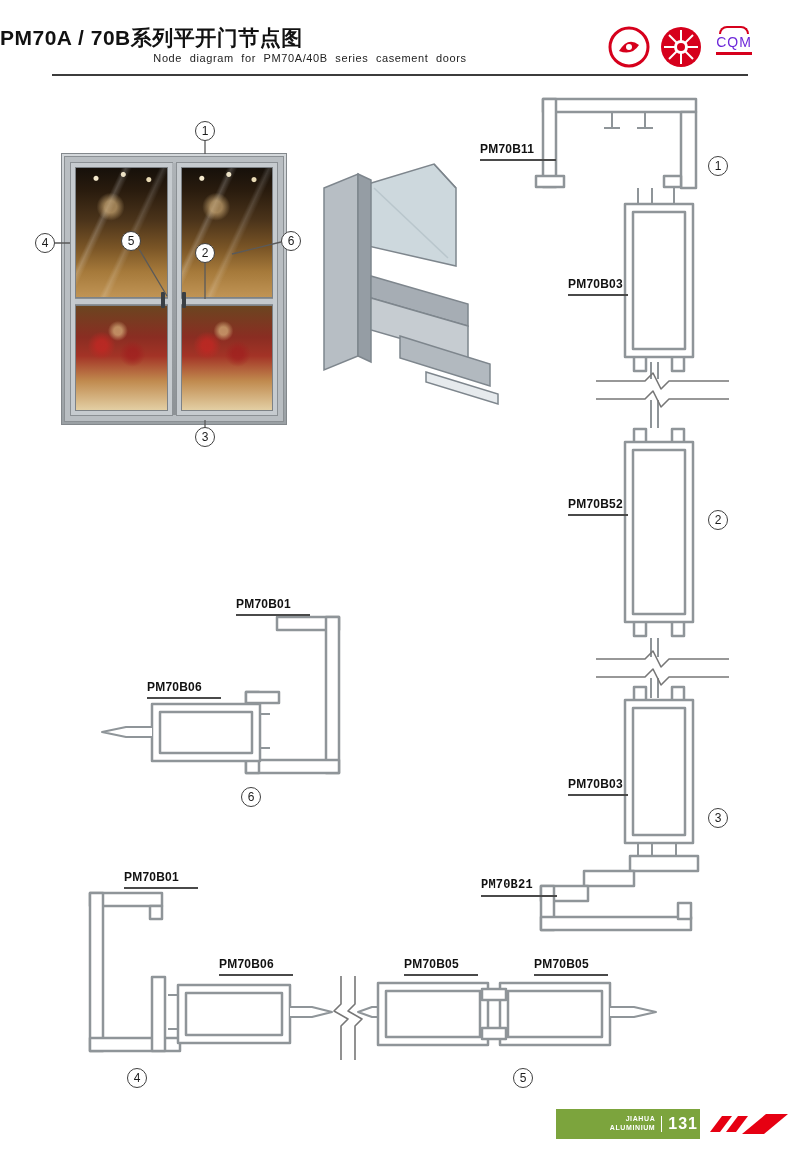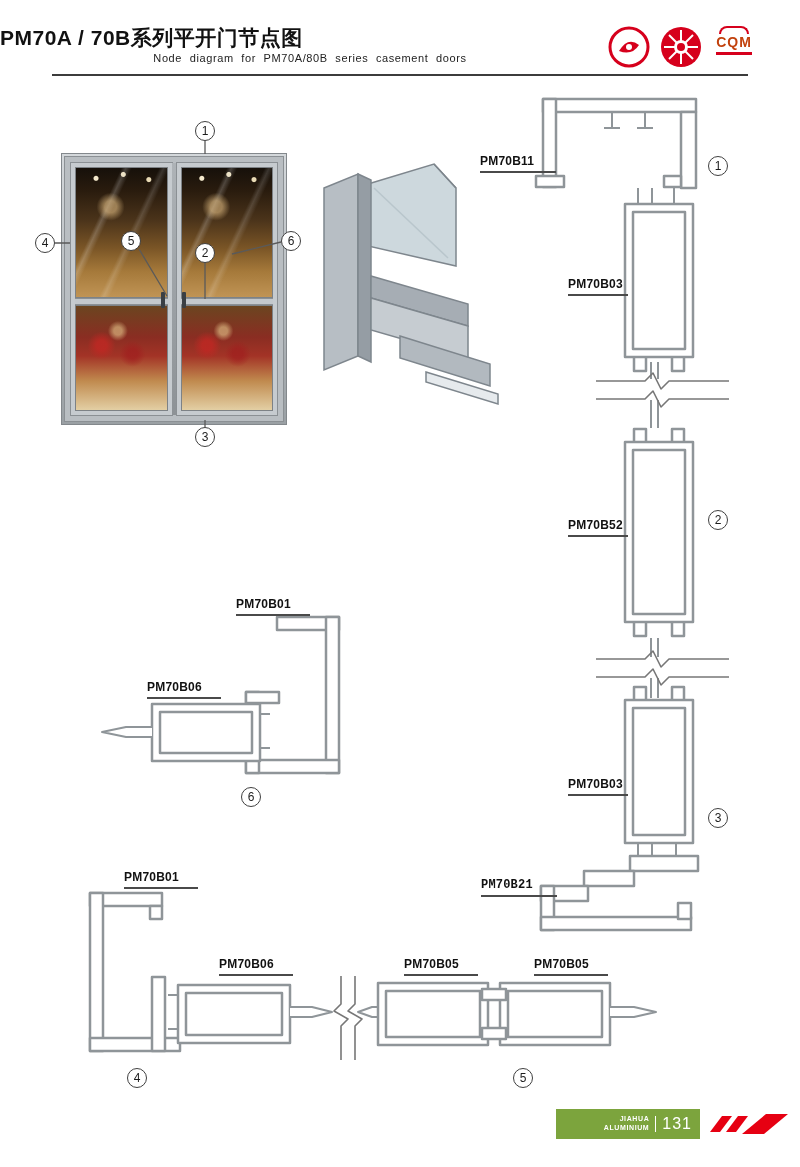--- a/index.html
+++ b/index.html
@@ -14,21 +14,21 @@
   .title { position:absolute; top:24px; left:0; width:620px; text-align:left;
     font-size:21px; font-weight:bold; color:#111; letter-spacing:.5px; }
   .subtitle { position:absolute; top:52px; left:0; width:620px; text-align:center;
     font-size:11px; color:#222; letter-spacing:.6px; word-spacing:4px; }
   .header-rule { position:absolute; top:74px; left:52px; width:696px; height:2px; background:#3c3c3c; }
   .badges { position:absolute; top:26px; right:44px; display:flex; gap:10px; align-items:center; }
   .badge { width:42px; height:42px; display:flex; align-items:center; justify-content:center; }
   .cqm { width:44px; height:42px; text-align:center; }
   .cqm-arc { width:30px; height:8px; border:2px solid #d6001c; border-bottom:none;
     border-radius:15px 15px 0 0; margin:0 auto 1px auto; }
-  .cqm-text { font-size:14px; font-weight:700; color:#c2410c; letter-spacing:1px; line-height:1; }
+  .cqm-text { font-size:14px; font-weight:400; color:#6d28d9; letter-spacing:1px; line-height:1; }
   .cqm-sub { width:36px; height:3px; background:#d6001c; margin:3px auto 0 auto; }
 
   
   .door { position:absolute; left:62px; top:154px; width:224px; height:270px;
     background:linear-gradient(#d4d8db,#9aa0a4); padding:2px; box-shadow:0 0 0 1px #83888c; }
   .door-frame { display:flex; height:100%; background:#b9bec2; padding:6px; border:1px solid #8b9094; }
   .sash { flex:1; display:flex; flex-direction:column; background:#c3c8cc;
     border:4px solid #c6cbcf; outline:1px solid #8b9094; }
   .mullion { width:5px; background:linear-gradient(#aeb3b7,#8d9296); }
   .glass { border:1px solid #7d8286; }
@@ -60,31 +60,31 @@
   
   .tech { position:absolute; left:0; top:0; pointer-events:none; }
   .render3d { position:absolute; left:308px; top:158px; }
 
   
   .footer-bar { position:absolute; left:556px; top:1109px; width:244px; height:30px;
     background:#7ca43d; display:flex; align-items:center; }
   .footer-brand { margin-left:auto; font-size:7px; font-weight:bold; color:#fff;
     text-align:right; line-height:1.25; letter-spacing:.6px; }
   .footer-divider { width:1px; height:16px; background:#fff; margin:0 6px; }
-  .footer-page { font-size:16px; font-weight:normal; color:#fff; margin-right:8px; letter-spacing:1px; }
+  .footer-page { font-size:16px; font-weight:bold; color:#fff; margin-right:2px; letter-spacing:1px; }
   .footer-logo-box { background:#fff; height:30px; width:100px; display:flex;
     align-items:center; justify-content:center; }
 </style>
 </head>
 <body>
 
 <div class="page">
 
   <div class="title">PM70A / 70B系列平开门节点图</div>
-  <div class="subtitle">Node diagram for PM70A/80B series casement doors</div>
+  <div class="subtitle">Node diagram for PM70A/40B series casement doors</div>
   <div class="header-rule"></div>
 
   <div class="badges">
     <div class="badge">
       <svg width="42" height="42" viewBox="0 0 42 42">
         <circle cx="21" cy="21" r="19" fill="#fff" stroke="#d6001c" stroke-width="3"></circle>
         <path d="M11,25 Q20,10 31,19 Q24,30 11,25 Z" fill="#d6001c"></path>
         <circle cx="21" cy="21" r="3" fill="#fff"></circle>
       </svg>
     </div>
@@ -217,23 +217,23 @@
       <rect x="378" y="983" width="110" height="62" fill="#fff"></rect>
       <rect x="386" y="991" width="94" height="46"></rect>
       <rect x="500" y="983" width="110" height="62" fill="#fff"></rect>
       <rect x="508" y="991" width="94" height="46"></rect>
       <rect x="482" y="989" width="24" height="11" fill="#fff"></rect>
       <rect x="482" y="1028" width="24" height="11" fill="#fff"></rect>
       <path d="M610,1007 h24 l22,5 -22,5 h-24" fill="#fff" stroke-width="2"></path>
     </g>
   </svg>
 
-  <div class="plabel" style="left:480px; top:154px; width:76px;">PM70B11</div>
+  <div class="plabel" style="left:480px; top:142px; width:76px;">PM70B11</div>
   <div class="plabel" style="left:568px; top:277px; width:60px;">PM70B03</div>
-  <div class="plabel" style="left:568px; top:518px; width:60px;">PM70B52</div>
+  <div class="plabel" style="left:568px; top:497px; width:60px;">PM70B52</div>
   <div class="plabel" style="left:568px; top:777px; width:60px;">PM70B03</div>
   <div class="plabel" style="left:481px; top:878px; width:76px;font-family:Liberation Mono, monospace;">PM70B21</div>
 
   <div class="plabel" style="left:236px; top:597px; width:74px;">PM70B01</div>
   <div class="plabel" style="left:147px; top:680px; width:74px;">PM70B06</div>
 
   <div class="plabel" style="left:124px; top:870px; width:74px;">PM70B01</div>
   <div class="plabel" style="left:219px; top:957px; width:74px;">PM70B06</div>
 
   <div class="plabel" style="left:404px; top:957px; width:74px;">PM70B05</div>

